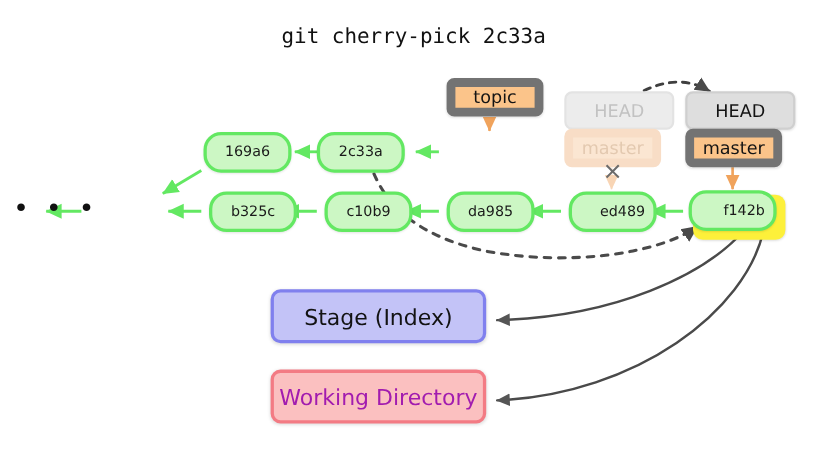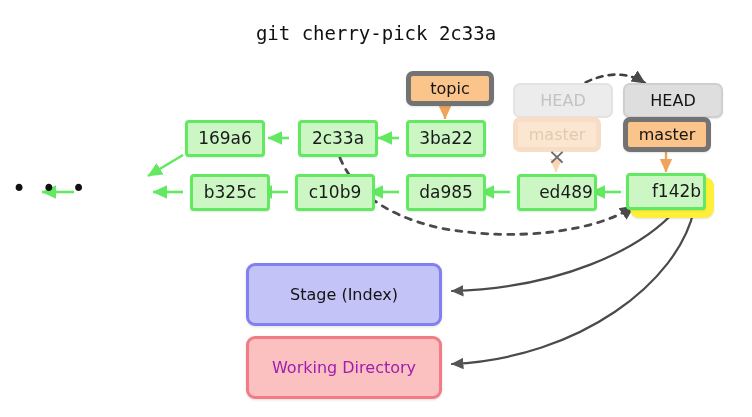--- a/index.html
+++ b/index.html
@@ -43,22 +43,22 @@
     white-space: pre;
   }
 
   
   .node {
     position: absolute;
     box-sizing: border-box;
     display: flex;
     align-items: center;
     justify-content: center;
-    border-radius: 4px;
-    font-size: 17px;
+    border-radius: 16px;
+    font-size: 13px;
     line-height: 1;
     white-space: nowrap;
     z-index: 5;
   }
 
   
   .commit {
     width: 80px;
     height: 37px;
     background: #ccf7c4;
@@ -76,21 +76,21 @@
     background: #fdf03a;
     z-index: 4;
     box-shadow: 0 1px 2px rgba(0,0,0,0.12);
   }
 
   
   .branch {
     width: 76px;
     height: 35px;
     background: #fbc48a;
-    border: 5px solid #737373;
+    border: 8px solid #737373;
     color: #141414;
     border-radius: 7px;
     font-size: 16px;
     box-shadow: 0 1px 2px rgba(0,0,0,0.10);
   }
   .branch.wide { width: 88px; }
 
   
   .head {
     width: 100px;
@@ -113,23 +113,23 @@
   .faded.branch {
     background: #fbe6d2;
     border-color: #f8ddc6;
     color: #e3c9b0;
     box-shadow: none;
   }
 
   
   .zone {
     width: 196px;
-    height: 63px;
+    height: 49px;
     border-radius: 9px;
-    font-size: 16px;
+    font-size: 20px;
     box-shadow: 0 1px 3px rgba(0,0,0,0.13);
   }
   .zone.stage {
     background: #c3c3f7;
     border: 3px solid #8080ee;
     color: #131313;
   }
   .zone.workdir {
     background: #fbc0c0;
     border: 3px solid #f37b84;
@@ -200,25 +200,22 @@
     <path d="M 694 210 C 678 282, 580 358, 452 364" stroke="#4a4a4a" stroke-width="2.2" fill="none" stroke-linecap="round" marker-end="url(#ah-gray)"></path>
   </svg>
 
   <div class="title">git cherry-pick 2c33a</div>
 
   <div class="ellipsis">• • •</div>
 
   <div class="node commit" style="left:185px; top:120px;">
     <span>169a6</span>
   </div>
-  <div class="node commit" style="left:298px; top:120px;">
+  <div class="node commit" style="left:288px; top:120px;">
     <span>2c33a</span>
-  </div>
-  <div class="node commit" style="left:406px; top:120px;">
-    <span>3ba22</span>
   </div>
 
   <div class="node commit" style="left:190px; top:174px;">
     <span>b325c</span>
   </div>
   <div class="node commit" style="left:295px; top:174px;">
     <span>c10b9</span>
   </div>
   <div class="node commit" style="left:406px; top:174px;justify-content:center;">
     <span>da985</span>

